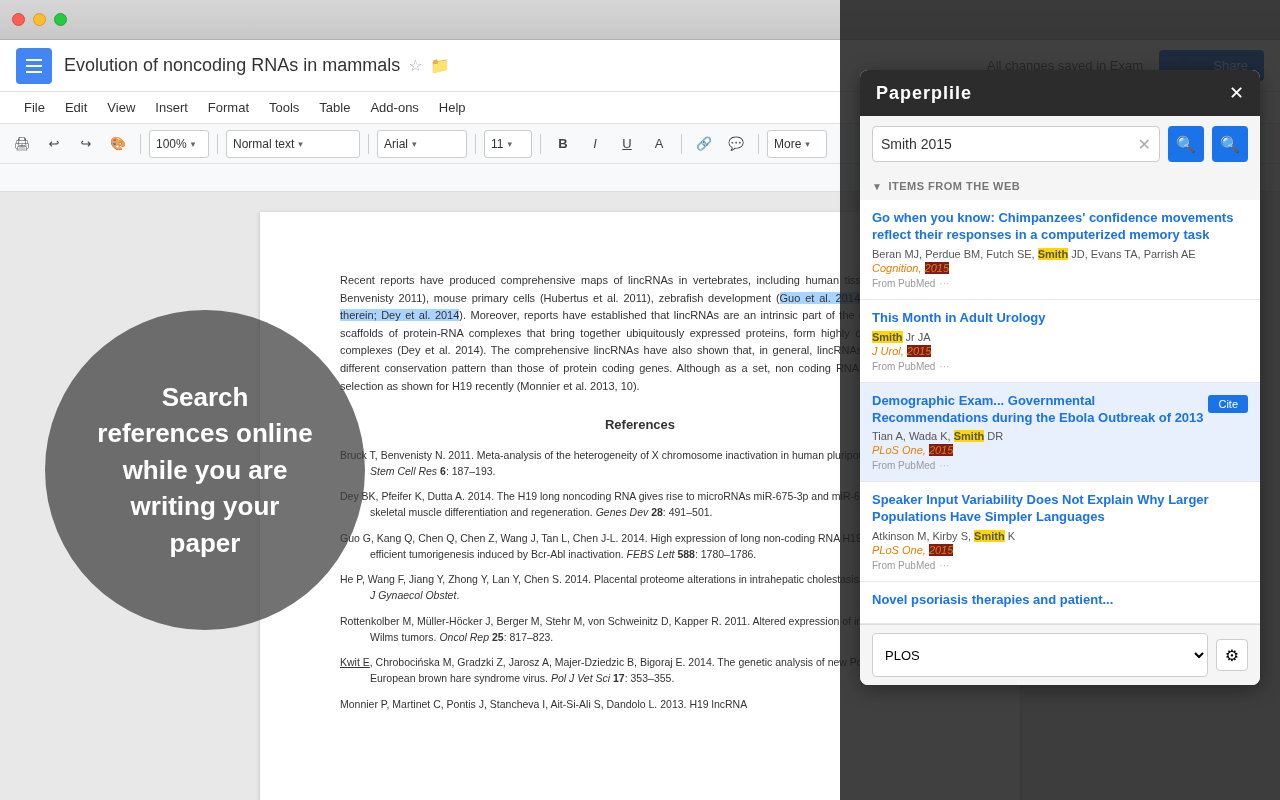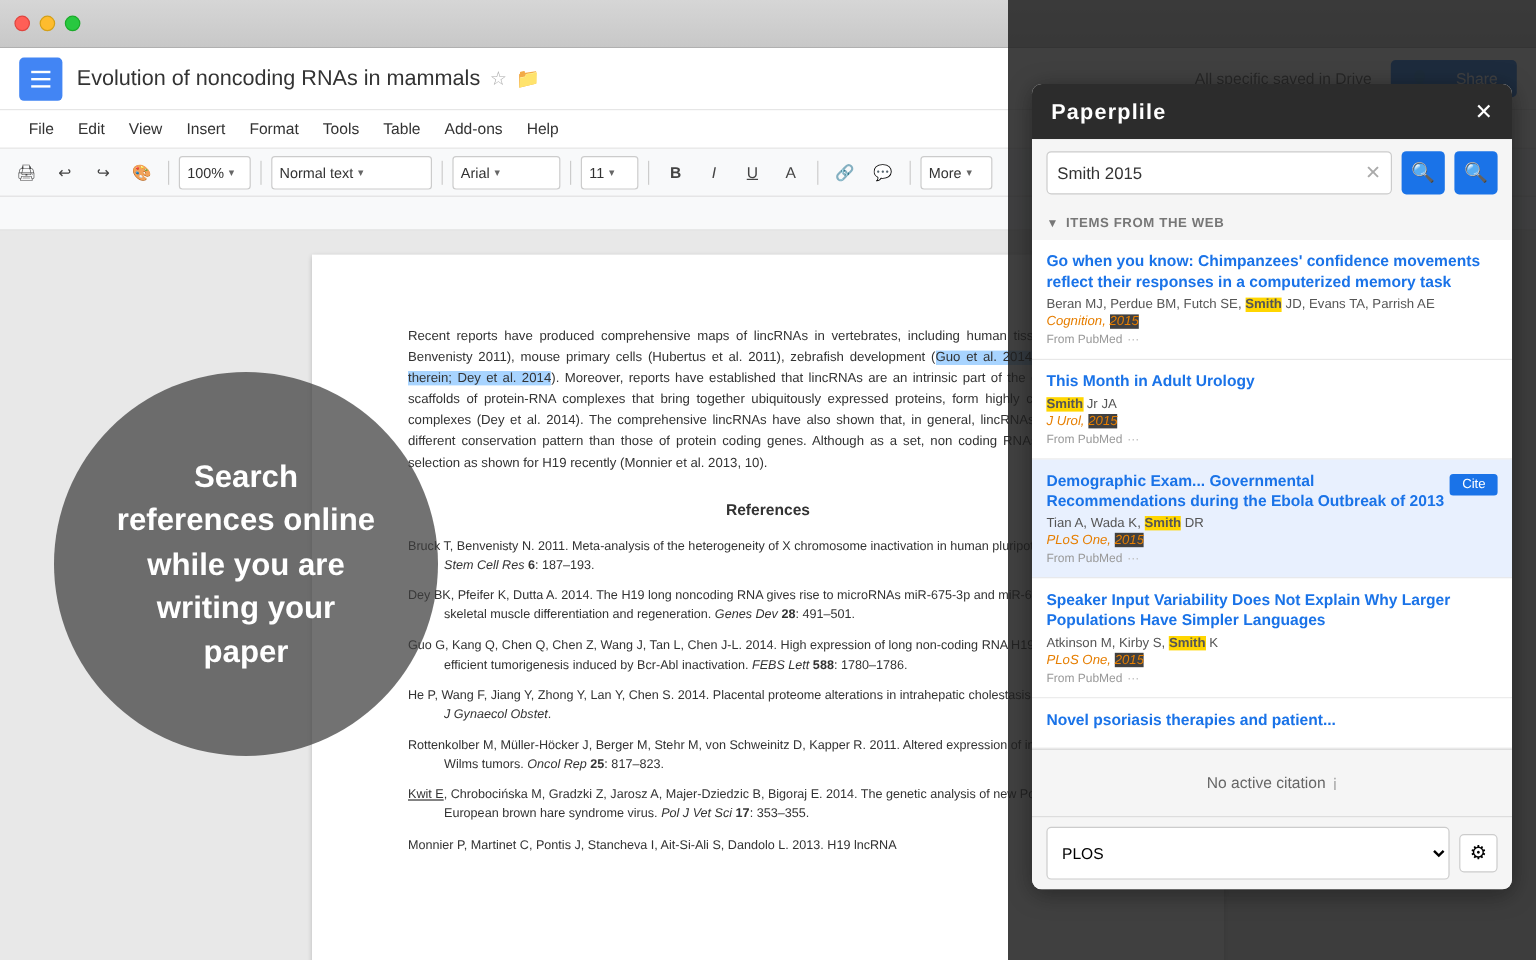--- a/index.html
+++ b/index.html
@@ -153,21 +153,21 @@
       padding: 10px 12px; background: white; margin: 0;
       border-bottom: 1px solid #e8e8e8; cursor: pointer;
     }
     .result-item.selected { background: #e8f0fe; }
     .result-title { font-size: 13px; color: #1a73e8; font-weight: bold; line-height: 1.3; margin-bottom: 4px; }
     .result-authors { font-size: 11px; color: #555; margin-bottom: 2px; }
     .result-journal { font-size: 11px; color: #e67e00; font-style: italic; }
     .result-source { font-size: 10px; color: #999; margin-top: 4px; display: flex; align-items: center; gap: 4px; }
     .source-dots { color: #bbb; }
     .highlight-smith { background: #ffd600; font-weight: bold; }
-    .highlight-year { background: #404040; }
+    .highlight-year { background: #7f1d1d; }
     .cite-btn {
       background: #1a73e8; color: white; border: none; border-radius: 3px;
       padding: 3px 10px; font-size: 11px; cursor: pointer; float: right; margin-top: 2px;
     }
 
     .bottom-section {
       background: #f5f5f5; padding: 10px 12px;
       border-top: 1px solid #ddd;
     }
     .no-citation {
@@ -231,21 +231,21 @@
         <div class="docs-icon-line"></div>
         <div class="docs-icon-line"></div>
       </div>
     </div>
     <span class="docs-title-text">Evolution of noncoding RNAs in mammals</span>
     <div class="docs-title-icons">
       <span>☆</span>
       <span>📁</span>
     </div>
     <div class="docs-title-spacer"></div>
-    <span class="docs-save-text">All specific saved in Drive</span>
+    <span class="docs-save-text">All changes saved in Exam</span>
     <button class="share-btn">
       <span>👤</span>
       <span>Share</span>
     </button>
   </div>
 
   <div class="docs-menu-bar">
     <span class="menu-item">File</span>
     <span class="menu-item">Edit</span>
     <span class="menu-item">View</span>
@@ -410,26 +410,20 @@
           <span class="source-dots">···</span>
         </div>
       </div>
 
       <div class="result-item">
         <div class="result-title">Novel psoriasis therapies and patient...</div>
       </div>
     </div>
 
     
-    <div class="bottom-section">
-      <div class="no-citation">
-        <span>No active citation</span>
-        <span class="info-icon">ℹ</span>
-      </div>
-    </div>
 
     
     <div class="bottom-toolbar">
       <select class="journal-dropdown">
         <option>PLOS</option>
       </select>
       <button class="settings-btn">
         <span>⚙</span>
       </button>
     </div>

